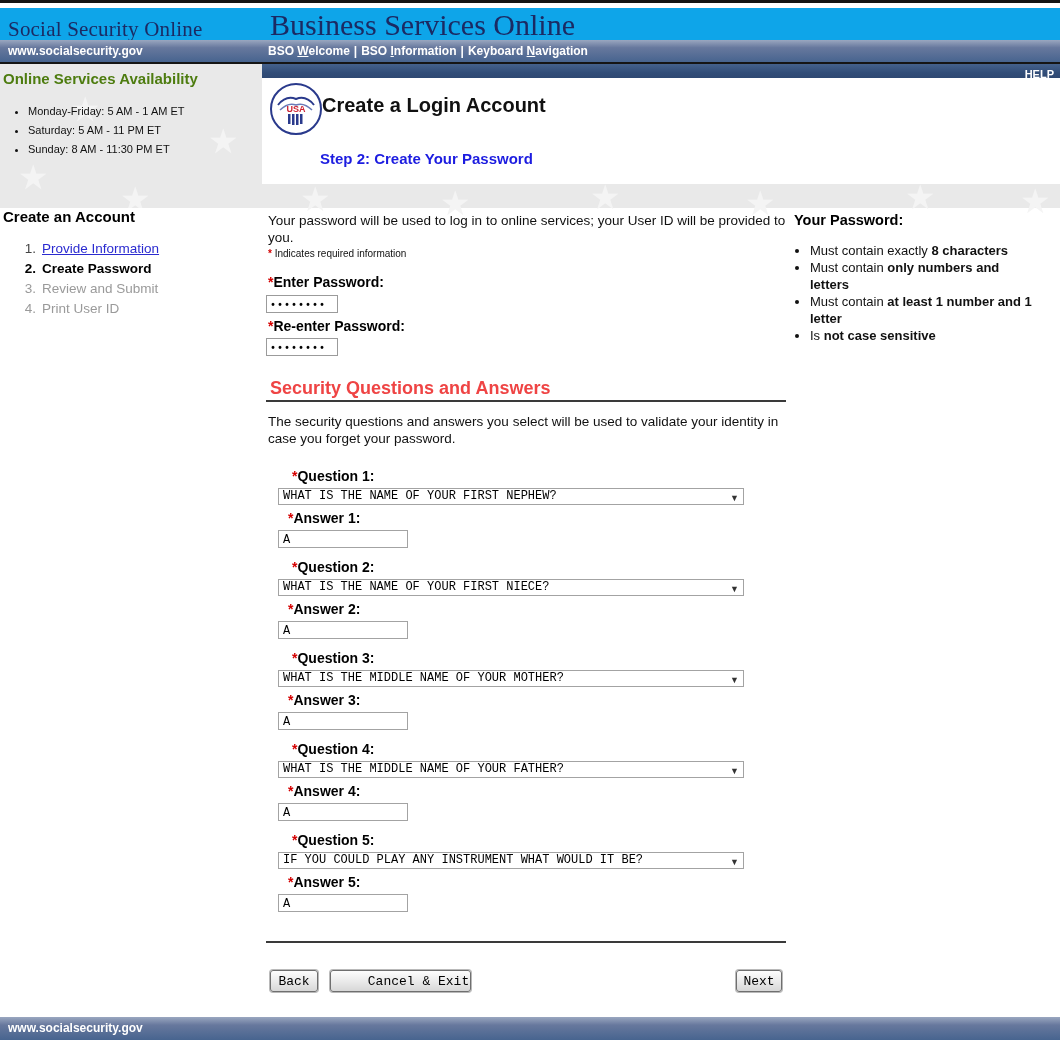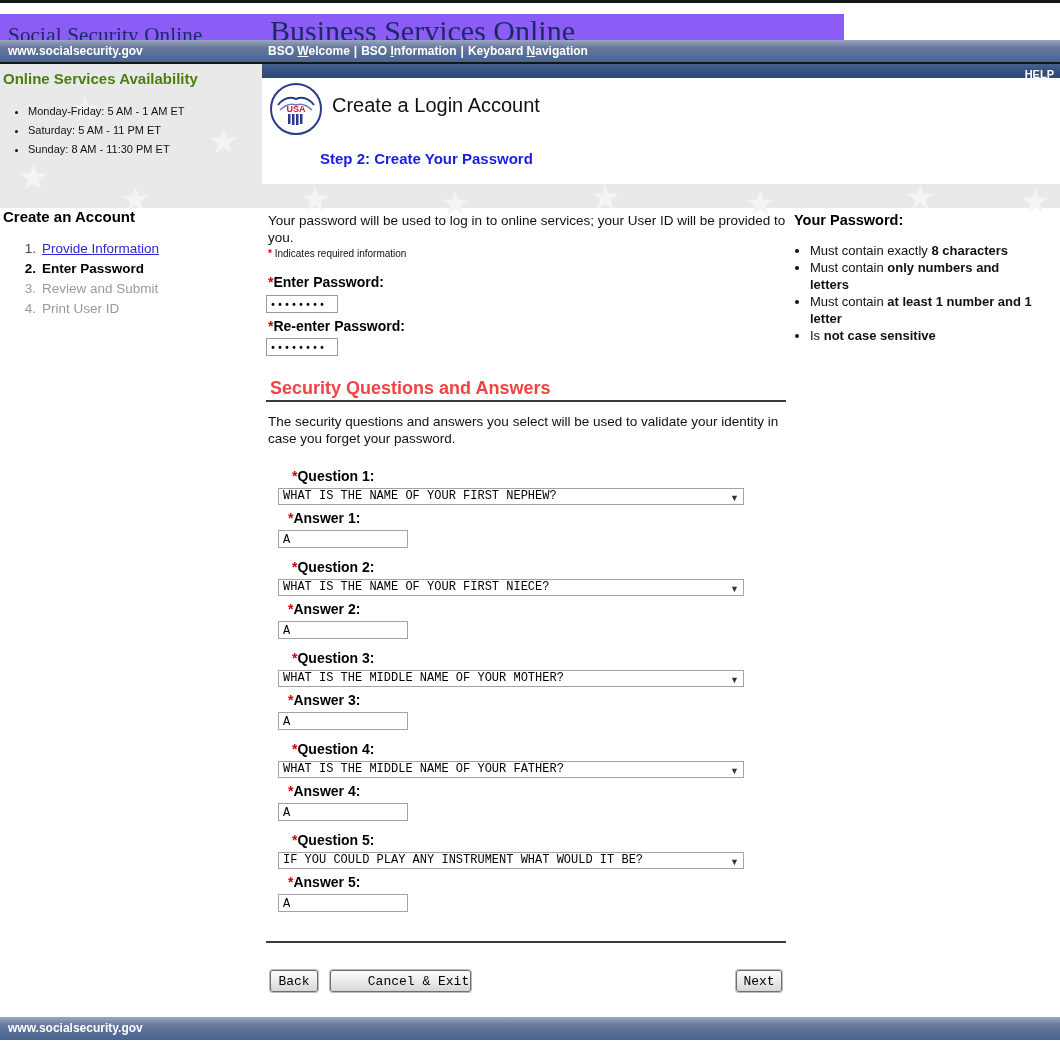--- a/index.html
+++ b/index.html
@@ -4,21 +4,21 @@
 <style>
   * { margin:0; padding:0; box-sizing:border-box; }
   html,body { background:#fff; }
   #page {
     position:relative; width:1060px; height:1048px; margin:0 auto;
     font-family:"Liberation Sans", sans-serif; background:#fff; overflow:hidden;
   }
   
   .top-line { position:absolute; left:0; top:0; width:1060px; height:3px; background:#141414; }
   
-  .masthead { position:absolute; left:0; top:14px; width:844px; height:37px; background:#8b5cf6; }
+  .masthead { position:absolute; left:0; top:8px; width:1060px; height:37px; background:#0ea5e9; }
   .site-name {
     position:absolute; left:8px; top:9px; font-family:"Liberation Serif", serif;
     font-size:21px; color:#1b2a63; letter-spacing:0.2px;
   }
   .bso-title {
     position:absolute; left:270px; top:0px; font-family:"Liberation Serif", serif;
     font-size:30px; color:#1b2a63;
   }
   
   .navbar {
@@ -54,21 +54,21 @@
     position:absolute; left:0; top:0; width:798px; height:14px;
     background:linear-gradient(to bottom,#44618c 0%,#30497257 60%,#2e4872 100%), #33507c;
     background-color:#33507c; text-align:right;
   }
   .help-bar a {
     color:#fff; font-size:11px; font-weight:bold; line-height:14px;
     padding-right:6px; text-decoration:none; cursor:pointer;
   }
   .white-panel { position:absolute; left:0; top:14px; width:798px; height:106px; background:#fff;padding-left:8px; }
   .seal { position:absolute; left:8px; top:5px; width:52px; height:52px; }
-  .page-h1 { position:absolute; left:70px; top:16px; font-size:20px; font-weight:normal; color:#111; }
+  .page-h1 { position:absolute; left:60px; top:16px; font-size:20px; font-weight:bold; color:#111; }
   .step-title { position:absolute; left:58px; top:72px; font-size:15px; font-weight:bold; color:#1c1ce0; }
   
   .steps-nav { position:absolute; left:0; top:208px; width:262px; background:#fff; }
   .steps-title { font-size:15px; font-weight:bold; color:#000; padding:0 0 0 3px; }
   .steps-list { margin-top:16px; }
   .step-row { display:flex; font-size:13.5px; margin-bottom:5px; }
   .step-num { width:22px; text-align:right; margin-right:6px; margin-left:14px; color:#444; }
   .step-row.future .step-num, .step-row.future .step-label { color:#9a9a9a; }
   .step-row.link .step-label { color:#2b2bd0; text-decoration:underline; cursor:pointer; }
   .step-row.current .step-label, .step-row.current .step-num { color:#000; font-weight:bold; }
@@ -189,21 +189,21 @@
 
   <div class="steps-nav">
     <div class="steps-title">Create an Account</div>
     <div class="steps-list">
       <div class="step-row link">
         <span class="step-num">1.</span>
         <span class="step-label">Provide Information</span>
       </div>
       <div class="step-row current">
         <span class="step-num">2.</span>
-        <span class="step-label">Enter Password</span>
+        <span class="step-label">Create Password</span>
       </div>
       <div class="step-row future">
         <span class="step-num">3.</span>
         <span class="step-label">Review and Submit</span>
       </div>
       <div class="step-row future">
         <span class="step-num">4.</span>
         <span class="step-label">Print User ID</span>
       </div>
     </div>

